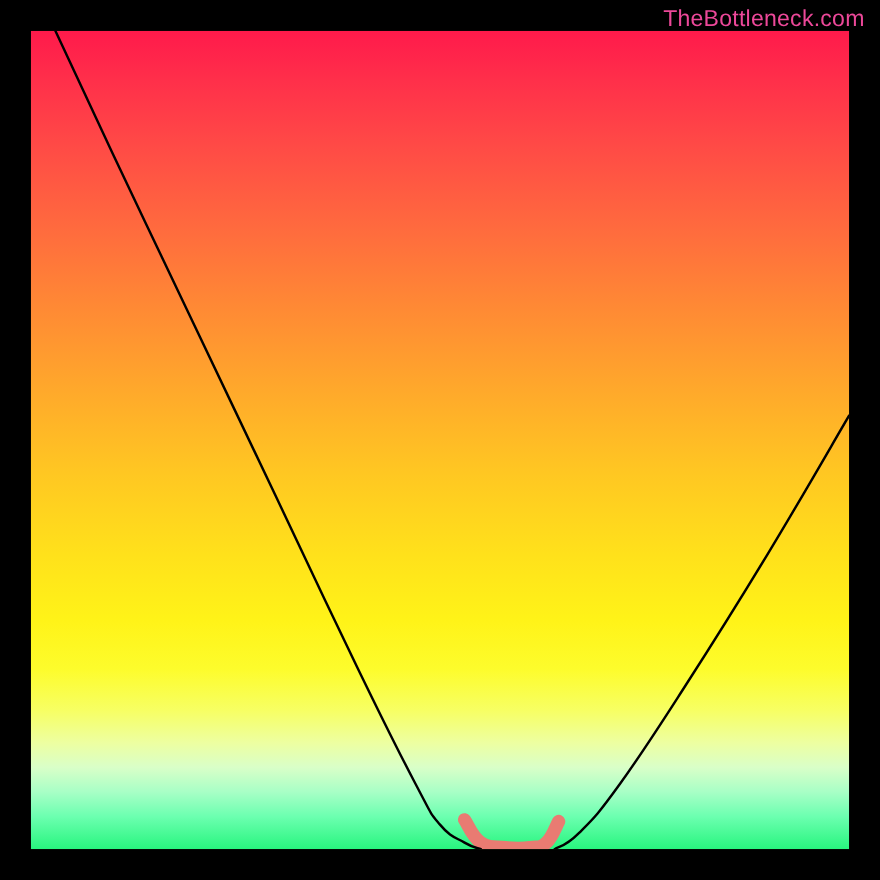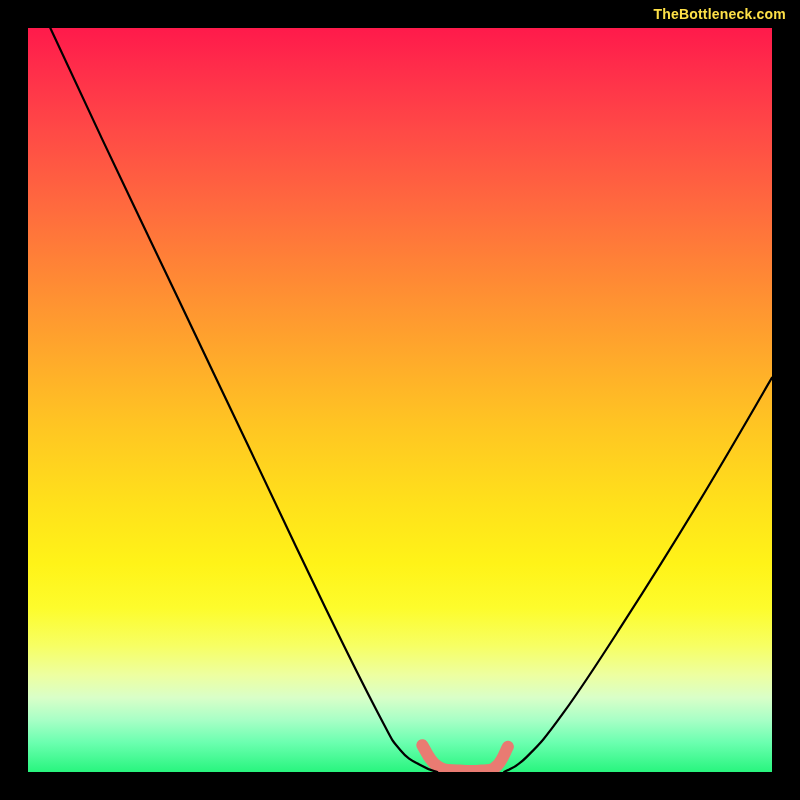--- a/index.html
+++ b/index.html
@@ -14,23 +14,23 @@
   .frame {
     position: relative;
     width: 800px;
     height: 800px;
     background: #000;
   }
   .watermark {
     position: absolute;
     top: 6px;
     right: 14px;
-    color: #fde047;
-    font-size: 14px;
-    font-weight: 700;
+    color: #ec4899;
+    font-size: 21px;
+    font-weight: 400;
     letter-spacing: 0.2px;
     z-index: 10;
   }
   .plot {
     position: absolute;
     left: 28px;
     top: 28px;
     width: 744px;
     height: 744px;
     overflow: hidden;

